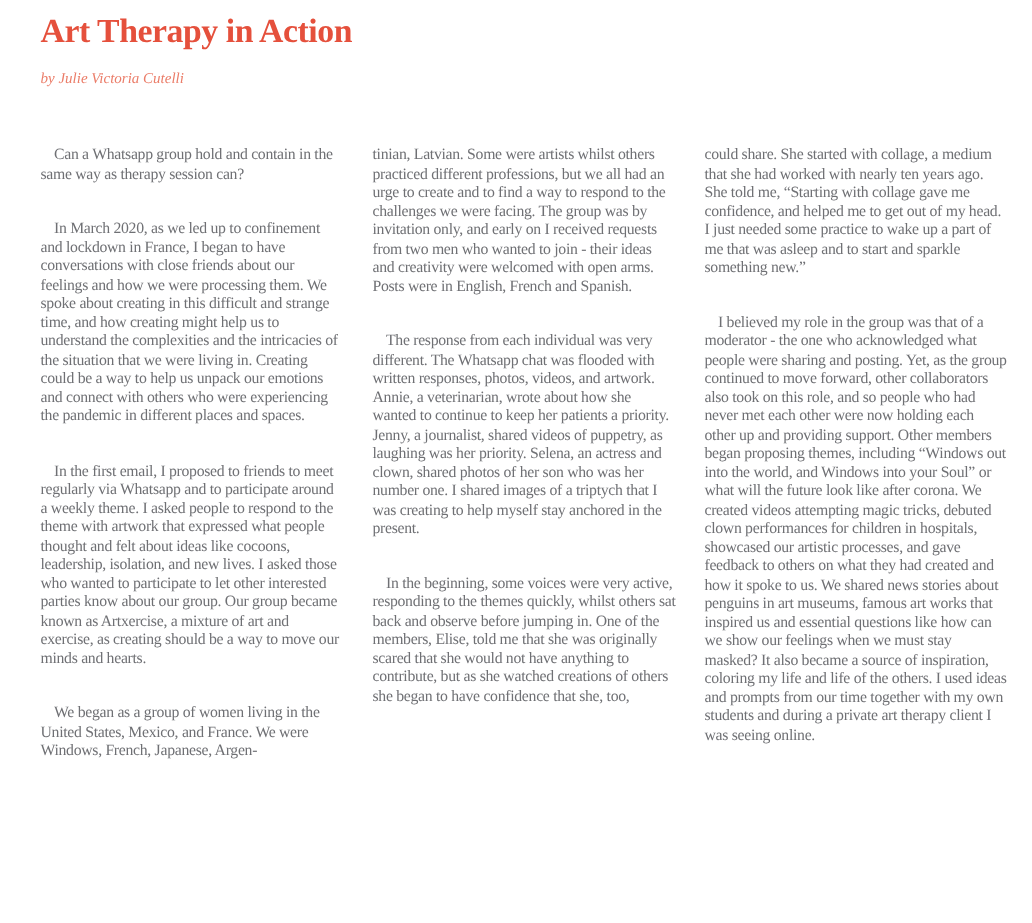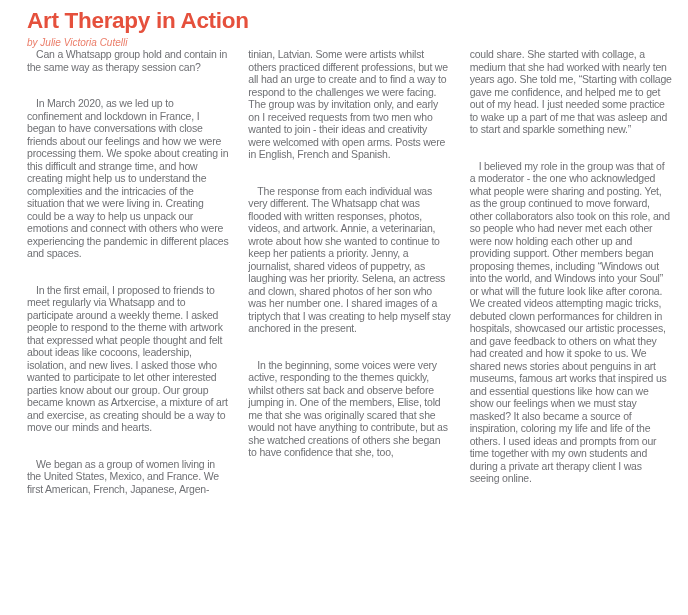--- a/index.html
+++ b/index.html
@@ -2,21 +2,21 @@
 <html lang="en" style="--accent: #e5503c; --byline: #eb7d69; --body-text: #6f7074; --page-bg: #ffffff;"><head>
 <meta charset="utf-8">
 <style>
   html, body { margin: 0; padding: 0; background: #ffffff; }
   .page {
     position: relative;
     width: 688px;
     height: 615px;
     overflow: hidden;
     background: var(--page-bg, #ffffff);
-    font-family: Liberation Sans, sans-serif;
+    font-family: Liberation Serif, serif;
     box-sizing: border-box;
   }
   header.masthead {
     padding: 7px 27px 0 27px;
   }
   h1.title {
     margin: 0;
     font-size: 22.5px;
     line-height: 1.25;
     font-weight: bold;
@@ -26,26 +26,27 @@
   h2.subtitle {
     margin: 5px 0 0 0;
     font-size: 15.5px;
     line-height: 1.15;
     font-weight: bold;
     font-style: italic;
     letter-spacing: -0.2px;
     color: var(--accent, #e5503c);
   }
   .byline {
-    margin-top: 2px;
+    margin-top: 12px;
     font-size: 10px;
     font-style: italic;
     color: var(--byline, #eb7d69);
   }
   main.columns {
+    margin-top: 40px;
     padding: 0 16px 0 27px;
     display: grid;
     grid-template-columns: repeat(3, 1fr);
     column-gap: 19px;
   }
   .col { min-width: 0; }
   .col p {
     margin: 0;
     font-size: 10.5px;
     line-height: 12.5px;
@@ -63,21 +64,21 @@
 <div class="page">
   <header class="masthead">
     <h1 class="title">Art Therapy in Action</h1>
     <div class="byline">by Julie Victoria Cutelli</div>
   </header>
   <main class="columns">
     <div class="col">
         <p>Can a Whatsapp group hold and contain in the same way as therapy session can?</p>
         <p class="gap">In March 2020, as we led up to confinement and lockdown in France, I began to have conversations with close friends about our feelings and how we were processing them. We spoke about creating in this difficult and strange time, and how creating might help us to understand the complexities and the intricacies of the situation that we were living in. Creating could be a way to help us unpack our emotions and connect with others who were experiencing the pandemic in different places and spaces.</p>
         <p class="gap">In the first email, I proposed to friends to meet regularly via Whatsapp and to participate around a weekly theme. I asked people to respond to the theme with artwork that expressed what people thought and felt about ideas like cocoons, leadership, isolation, and new lives. I asked those who wanted to participate to let other interested parties know about our group. Our group became known as Artxercise, a mixture of art and exercise, as creating should be a way to move our minds and hearts.</p>
-        <p class="gap">We began as a group of women living in the United States, Mexico, and France. We first American, French, Japanese, Argen-</p>
+        <p class="gap">We began as a group of women living in the United States, Mexico, and France. We were Windows, French, Japanese, Argen-</p>
       </div>
     <div class="col">
         <p class="no-indent">tinian, Latvian. Some were artists whilst others practiced different professions, but we all had an urge to create and to find a way to respond to the challenges we were facing. The group was by invitation only, and early on I received requests from two men who wanted to join - their ideas and creativity were welcomed with open arms. Posts were in English, French and Spanish.</p>
         <p class="gap">The response from each individual was very different. The Whatsapp chat was flooded with written responses, photos, videos, and artwork. Annie, a veterinarian, wrote about how she wanted to continue to keep her patients a priority. Jenny, a journalist, shared videos of puppetry, as laughing was her priority. Selena, an actress and clown, shared photos of her son who was her number one. I shared images of a triptych that I was creating to help myself stay anchored in the present.</p>
         <p class="gap">In the beginning, some voices were very active, responding to the themes quickly, whilst others sat back and observe before jumping in. One of the members, Elise, told me that she was originally scared that she would not have anything to contribute, but as she watched creations of others she began to have confidence that she, too,</p>
       </div>
     <div class="col">
         <p class="no-indent">could share. She started with collage, a medium that she had worked with nearly ten years ago. She told me, “Starting with collage gave me confidence, and helped me to get out of my head. I just needed some practice to wake up a part of me that was asleep and to start and sparkle something new.”</p>
         <p class="gap">I believed my role in the group was that of a moderator - the one who acknowledged what people were sharing and posting. Yet, as the group continued to move forward, other collaborators also took on this role, and so people who had never met each other were now holding each other up and providing support. Other members began proposing themes, including “Windows out into the world, and Windows into your Soul” or what will the future look like after corona. We created videos attempting magic tricks, debuted clown performances for children in hospitals, showcased our artistic processes, and gave feedback to others on what they had created and how it spoke to us. We shared news stories about penguins in art museums, famous art works that inspired us and essential questions like how can we show our feelings when we must stay masked? It also became a source of inspiration, coloring my life and life of the others. I used ideas and prompts from our time together with my own students and during a private art therapy client I was seeing online.</p>
       </div>

